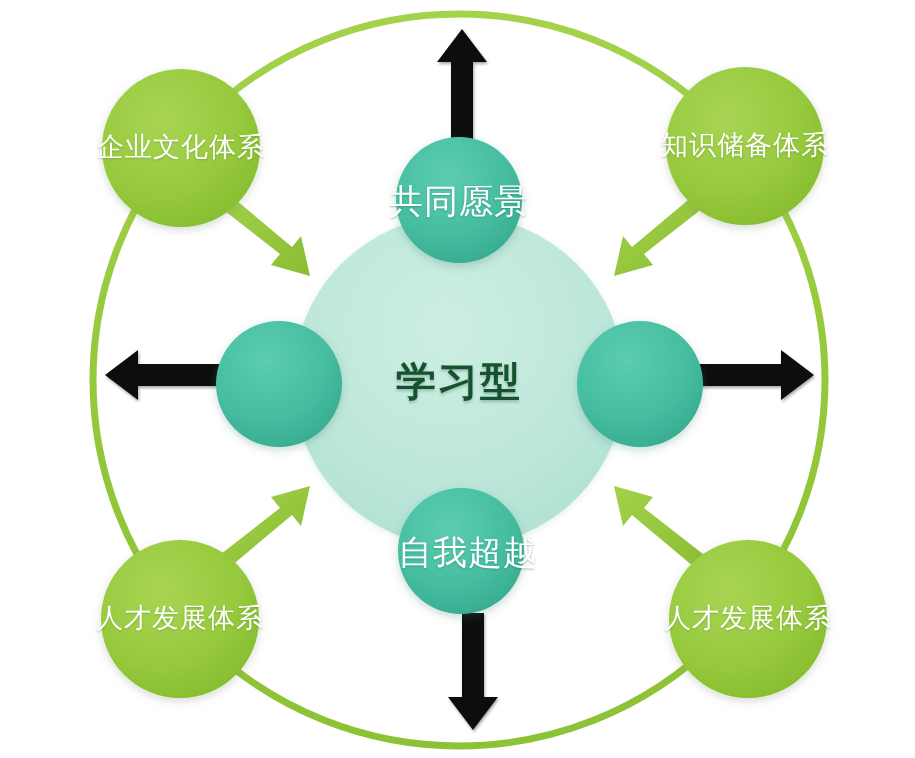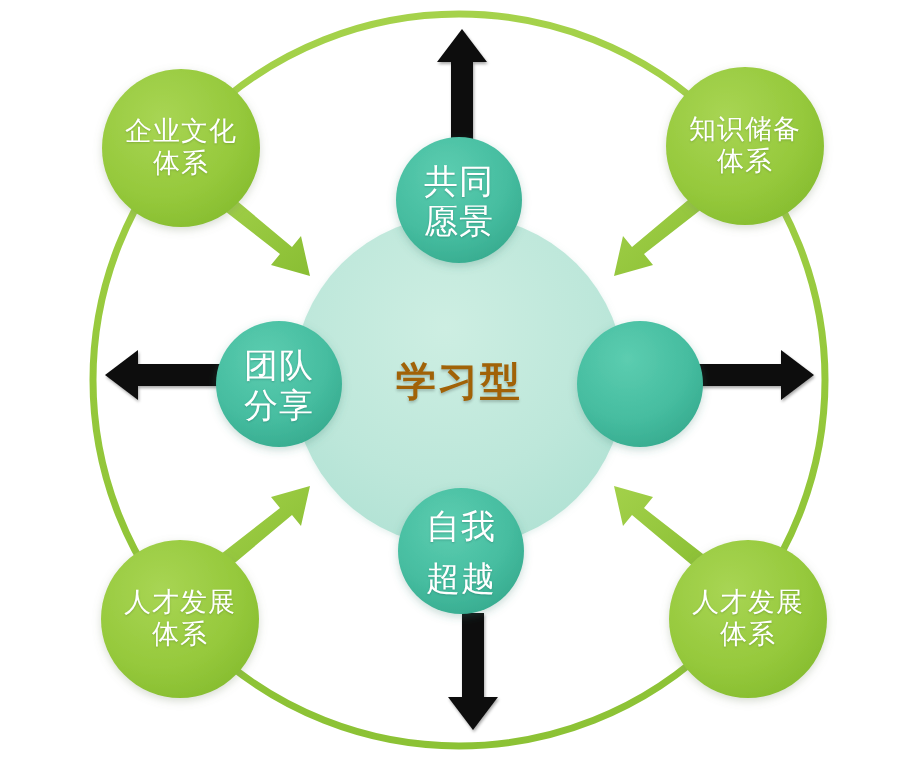--- a/index.html
+++ b/index.html
@@ -22,41 +22,41 @@
     position: absolute;
     left: 0;
     top: 0;
     width: 915px;
     height: 758px;
   }
   
   .node-label {
     position: absolute;
     display: flex;
-    flex-direction: column;
+    flex-direction: row;
     align-items: center;
     justify-content: center;
     text-align: center;
     pointer-events: none;
     line-height: 1.18;
   }
   .outer-label {
     color: #ffffff;
     font-size: 27px;
     letter-spacing: 1px;
     text-shadow: 0 1px 2px rgba(90,130,40,0.45);
   }
   .inner-label {
     color: #ffffff;
     font-size: 34px;
     letter-spacing: 1px;
     text-shadow: 0 1px 2px rgba(30,110,95,0.40);
   }
   .center-label {
-    color: #a16207;
+    color: #14532d;
     font-size: 40px;
     font-weight: bold;
     letter-spacing: 2px;
     line-height: 1.22;
     text-shadow: 0 2px 3px rgba(0,0,0,0.22);
   }
   .lbl-line { display: block; white-space: nowrap; }
 </style>
 </head>
 <body>
@@ -154,24 +154,20 @@
 
   <div class="node-label center-label" style="left:359px; top:321px; width:200px; height:120px;">
     <span class="lbl-line">学习型</span>
   </div>
 
   <div class="node-label inner-label" style="left:396px; top:155px; width:126px; height:92px;">
     <span class="lbl-line">共同</span>
     <span class="lbl-line">愿景</span>
   </div>
 
-  <div class="node-label inner-label" style="left:216px; top:339px; width:126px; height:92px;">
-    <span class="lbl-line">团队</span>
-    <span class="lbl-line">分享</span>
-  </div>
 
 
   <div class="node-label inner-label" style="left:398px; top:506px; width:126px; height:92px;justify-content:space-between;">
     <span class="lbl-line">自我</span>
     <span class="lbl-line">超越</span>
   </div>
 
   <div class="node-label outer-label" style="left:101px; top:101px; width:160px; height:94px;">
     <span class="lbl-line">企业文化</span>
     <span class="lbl-line">体系</span>

